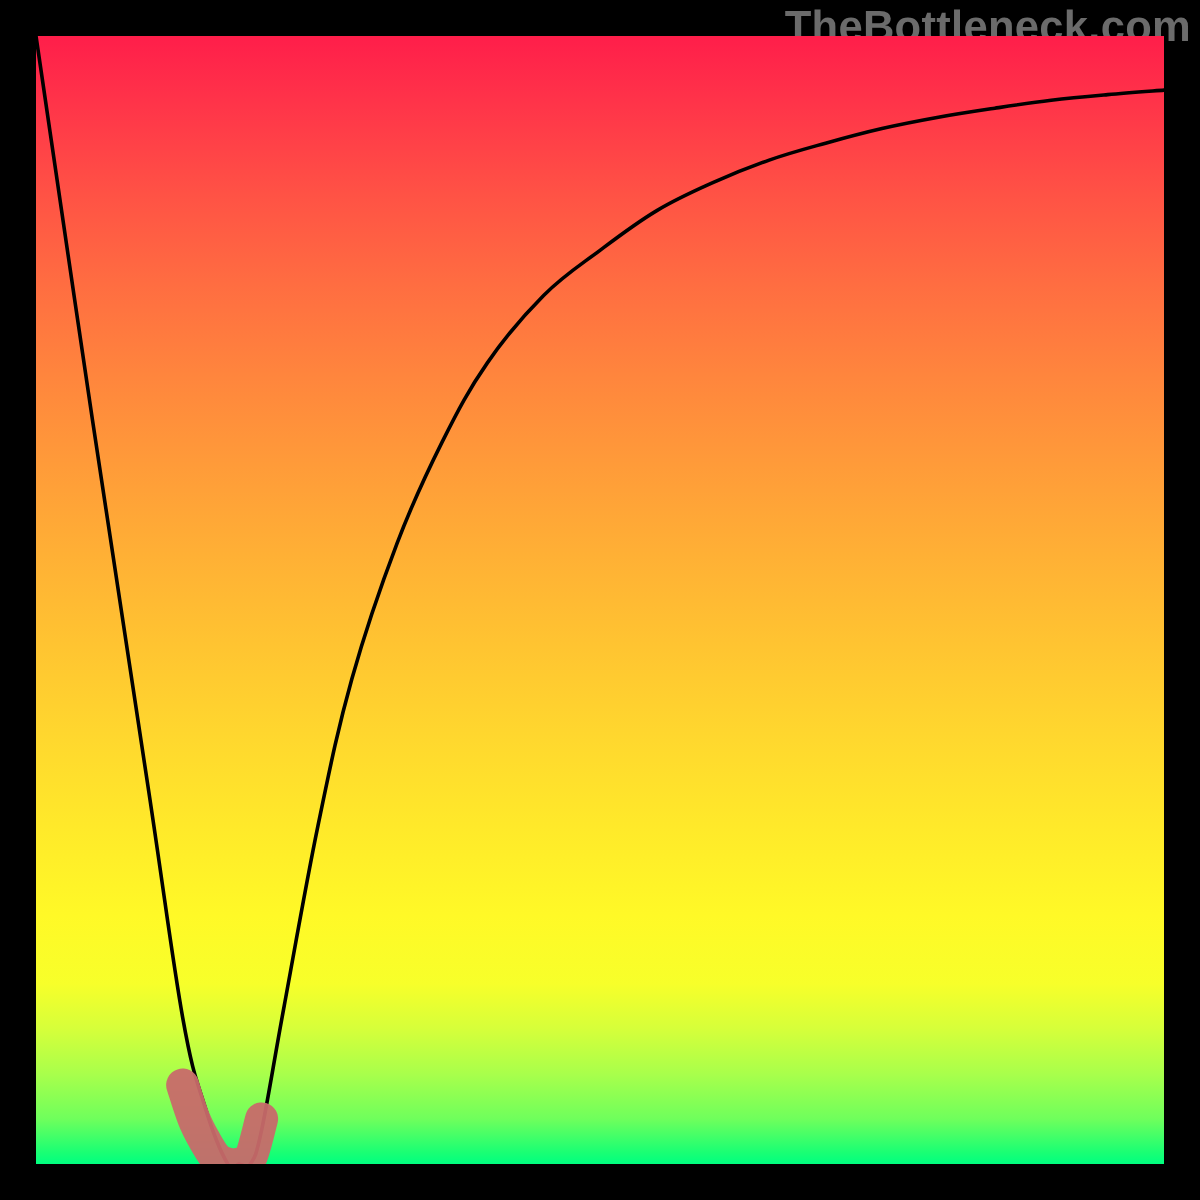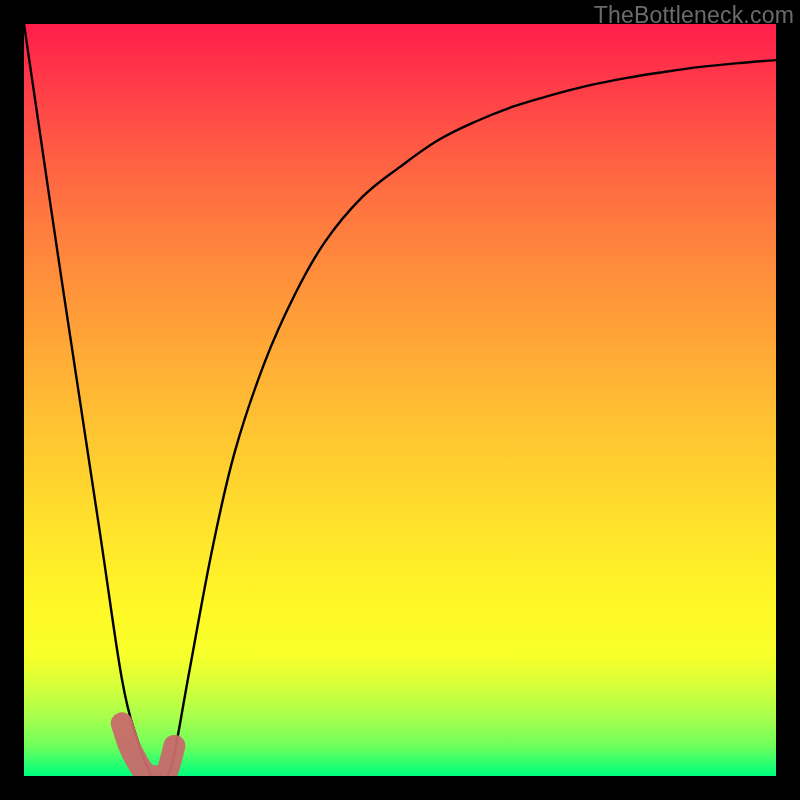--- a/index.html
+++ b/index.html
@@ -53,22 +53,22 @@
     position: absolute;
     inset: 0;
     width: 100%;
     height: 100%;
   }
   .watermark {
     position: absolute;
     top: 2px;
     right: 6px;
     color: #6b6b6b;
-    font-size: 23px;
-    font-weight: 400;
+    font-size: 29px;
+    font-weight: 700;
     letter-spacing: 0.2px;
   }
 </style>
 </head>
 <body>
 
 <div class="stage">
 
   <div class="watermark">TheBottleneck.com</div>
 

